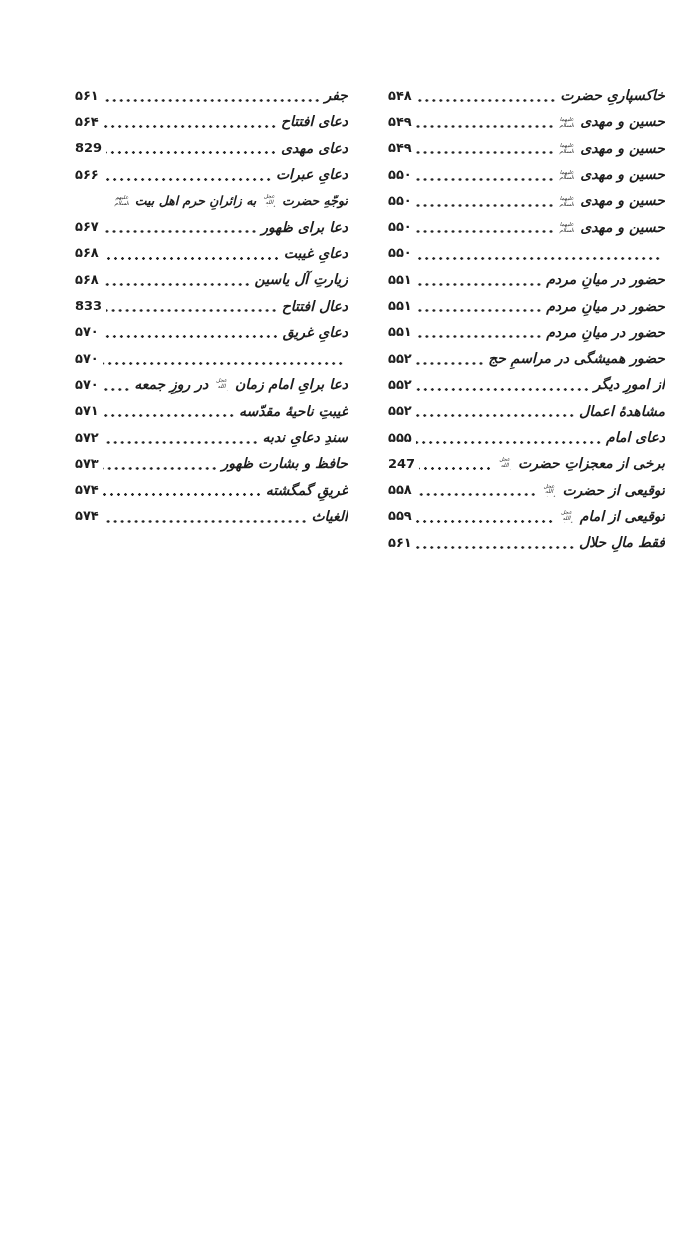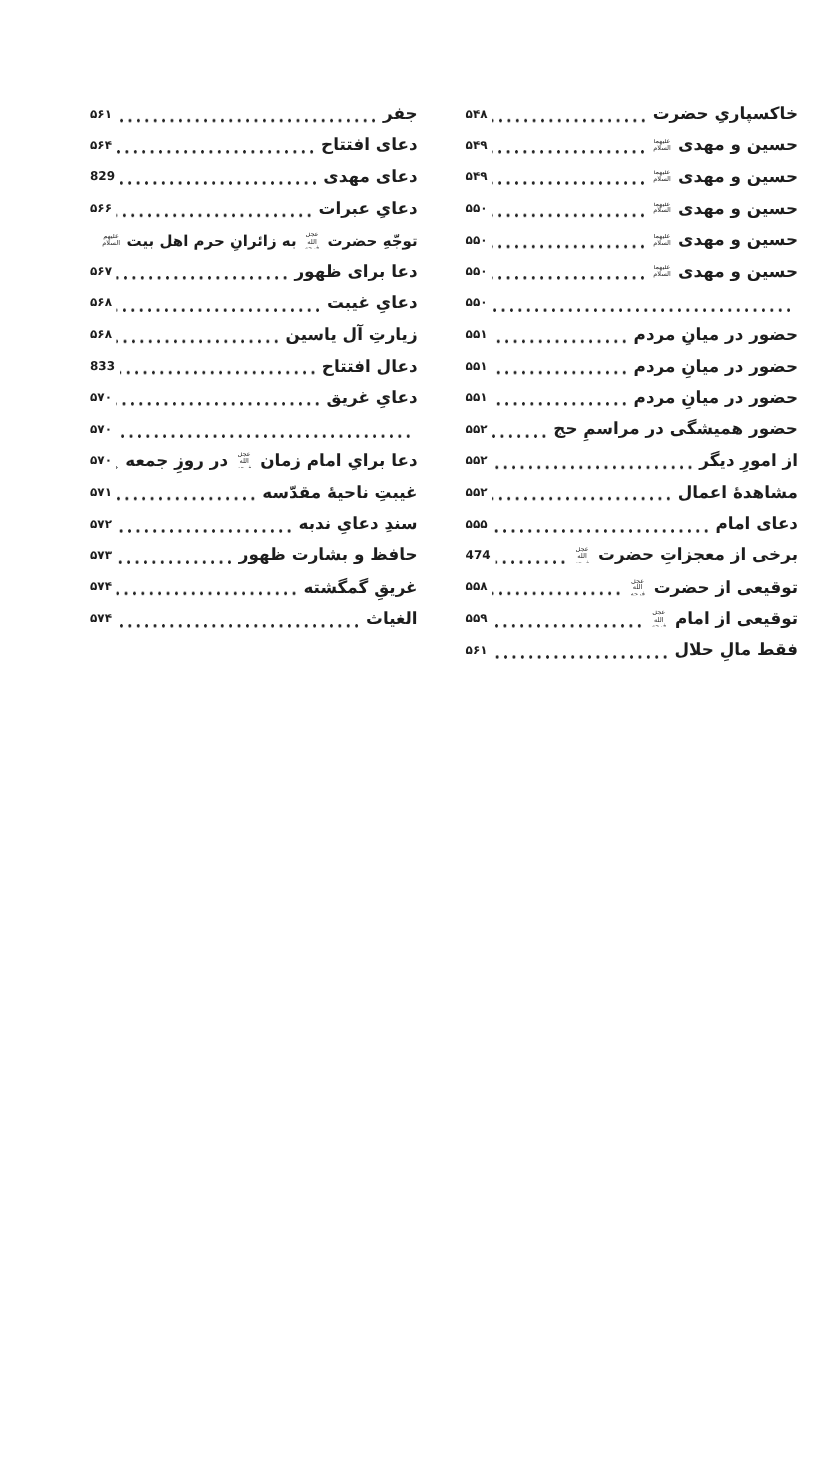--- a/index.html
+++ b/index.html
@@ -34,20 +34,21 @@
     height: 26.3px;
     color: #1d1d1d;
     overflow: hidden;
   }
   .title {
     flex: 0 0 auto;
     font-size: 14px;
     font-weight: bold;
     white-space: nowrap;
     letter-spacing: 0;
+    font-style: italic;
   }
   .title.compact { font-size: 12.5px; }
   .leader {
     flex: 1 1 auto;
     min-width: 0;
     align-self: stretch;
     position: relative;
     margin: 0 3px;
   }
   .leader::after {
@@ -59,21 +60,21 @@
     height: 3px;
     background-image: radial-gradient(circle, #242424 1.15px, transparent 1.5px);
     background-size: 7px 3px;
     background-repeat: repeat-x;
     background-position: 100% 50%;
   }
   .leader.no-dots { flex: 0 0 4px; }
   .leader.no-dots::after { display: none; }
   .pagenum {
     flex: 0 0 auto;
-    font-size: 10px;
+    font-size: 13px;
     font-weight: bold;
     white-space: nowrap;
   }
   .honorific {
     display: inline-block;
     width: 15px;
     max-height: 13px;
     overflow: hidden;
     font-size: 5.5px;
     line-height: 1.05;
@@ -170,21 +171,21 @@
 
   <div class="row">
     <span class="title">دعای امام</span>
     <span class="leader"></span>
     <span class="pagenum">۵۵۵</span>
   </div>
 
   <div class="row">
     <span class="title">برخی از معجزاتِ حضرت <span class="honorific">عجل الله فرجه</span></span>
     <span class="leader"></span>
-    <span class="pagenum">474</span>
+    <span class="pagenum">247</span>
   </div>
 
   <div class="row">
     <span class="title">توقیعی از حضرت <span class="honorific">عجل الله فرجه</span></span>
     <span class="leader"></span>
     <span class="pagenum">۵۵۸</span>
   </div>
 
   <div class="row">
     <span class="title">توقیعی از امام <span class="honorific">عجل الله فرجه</span></span>

